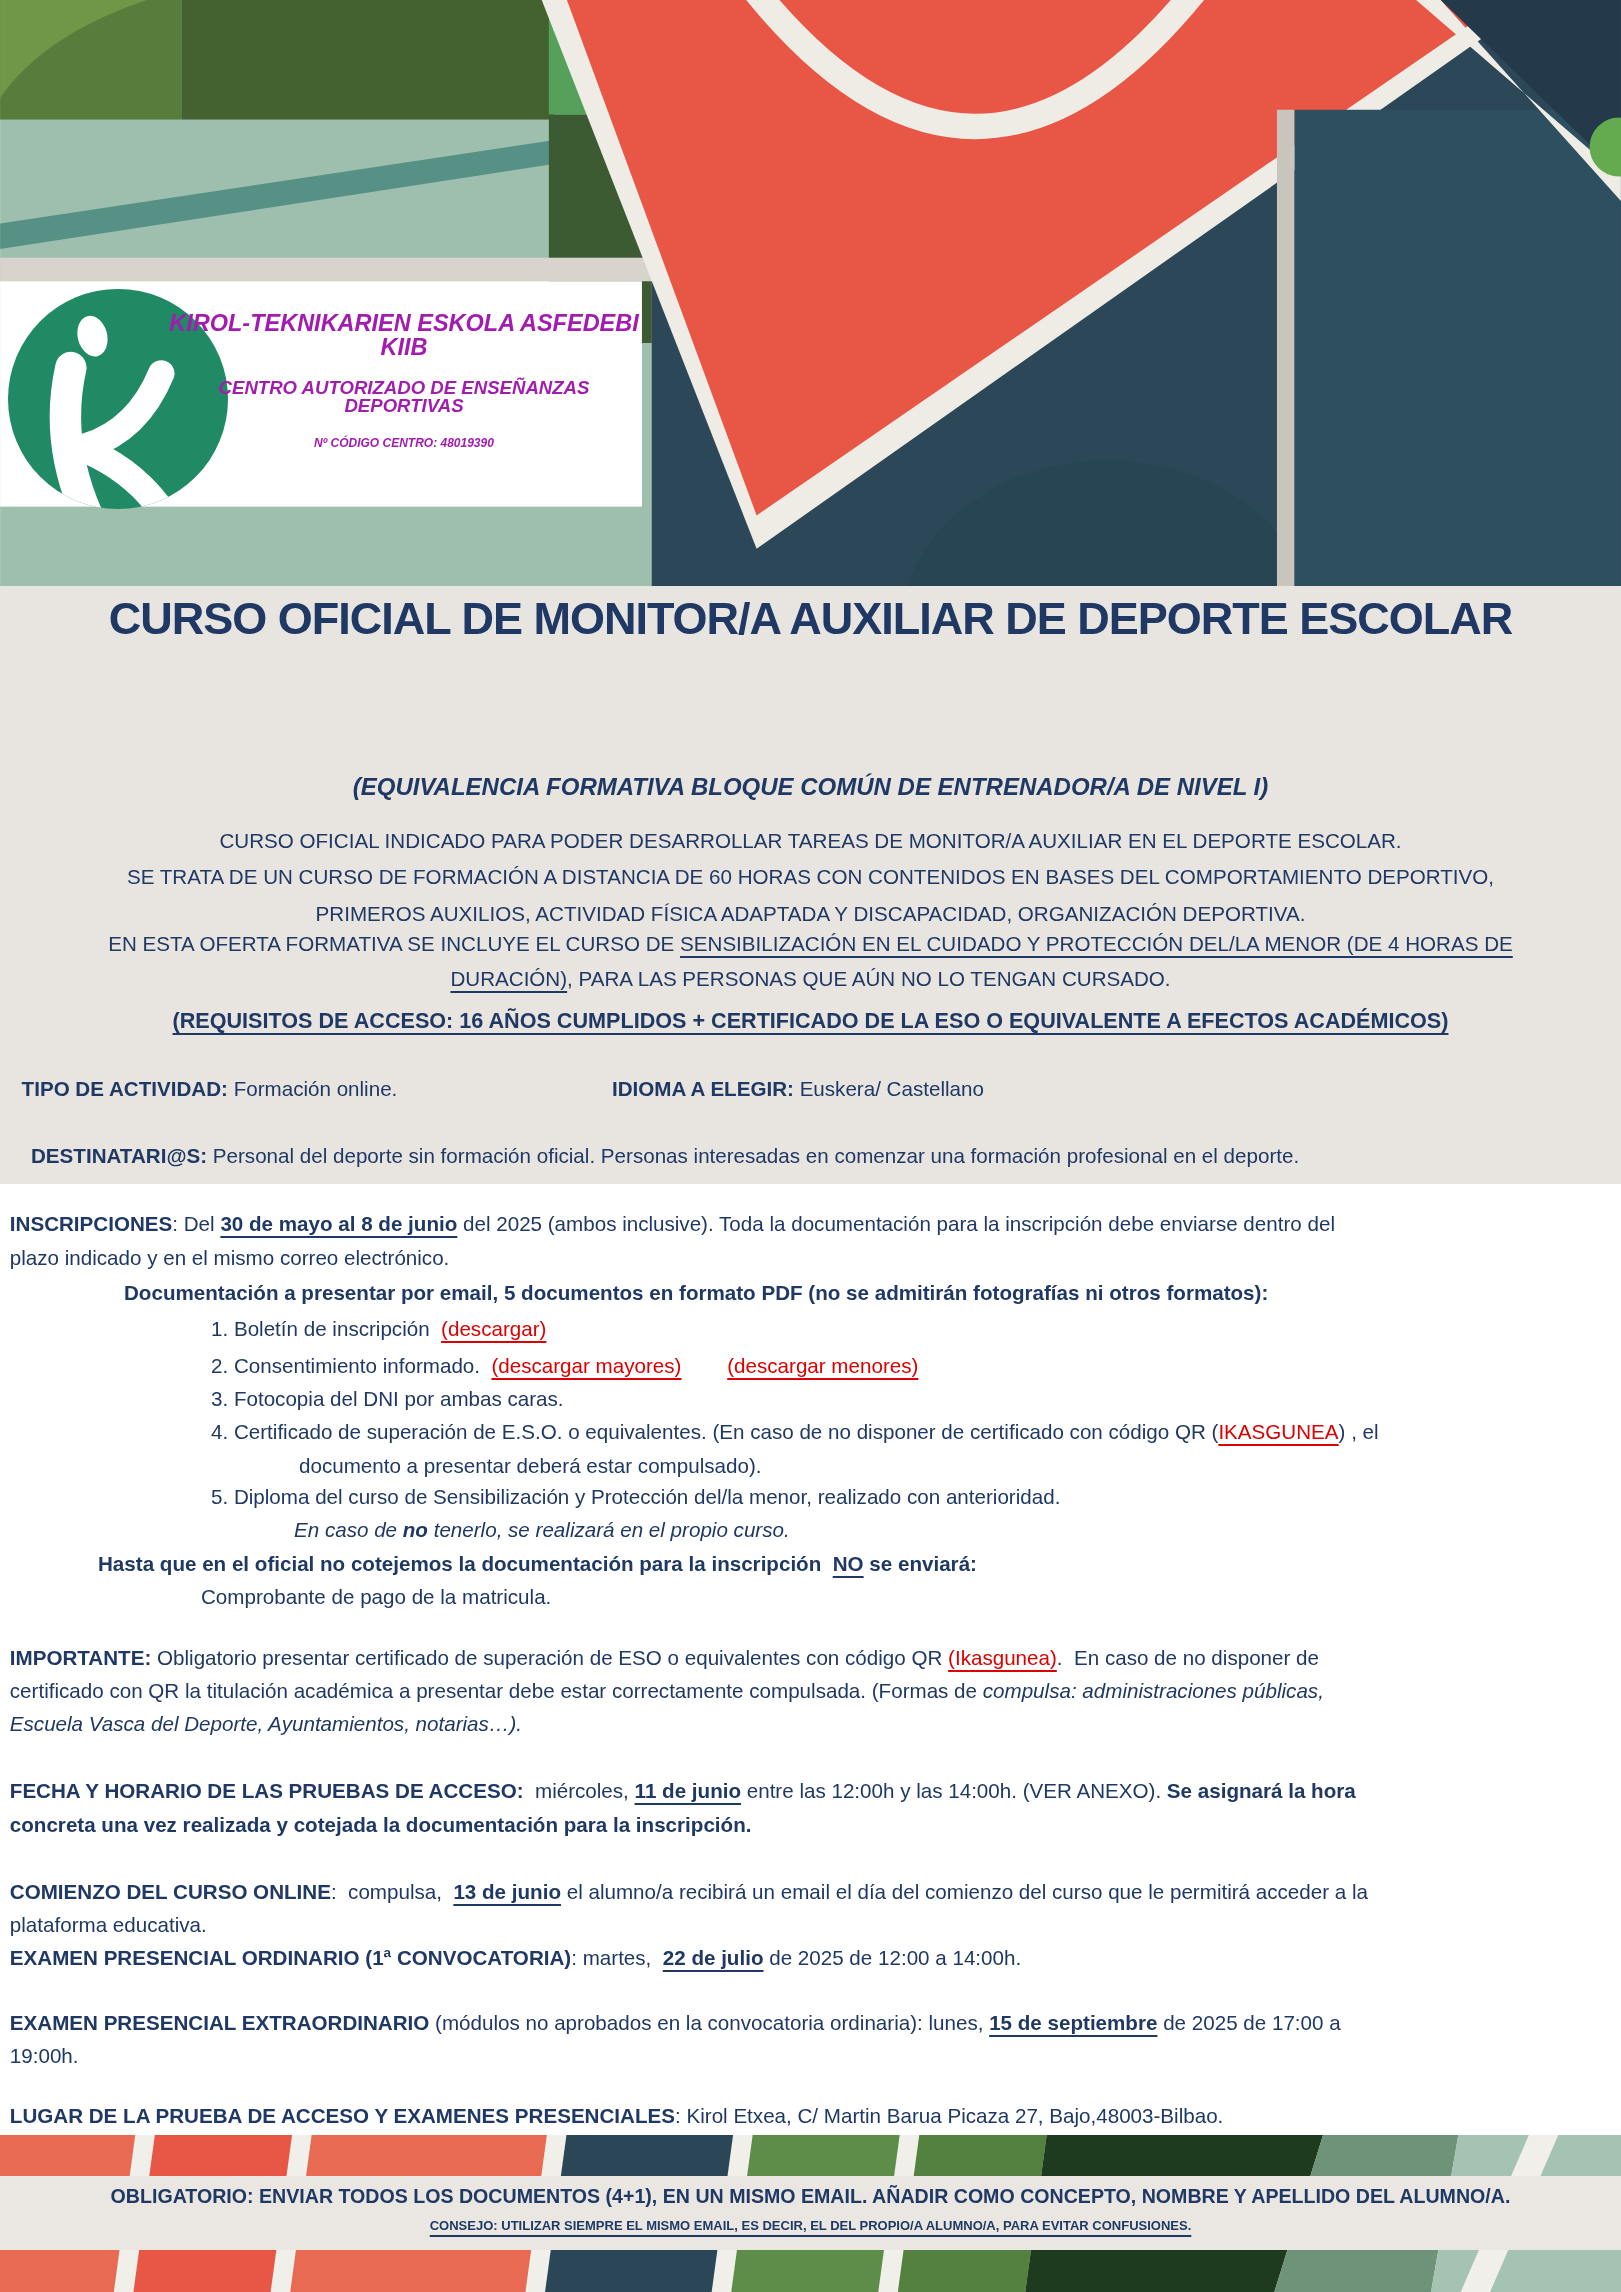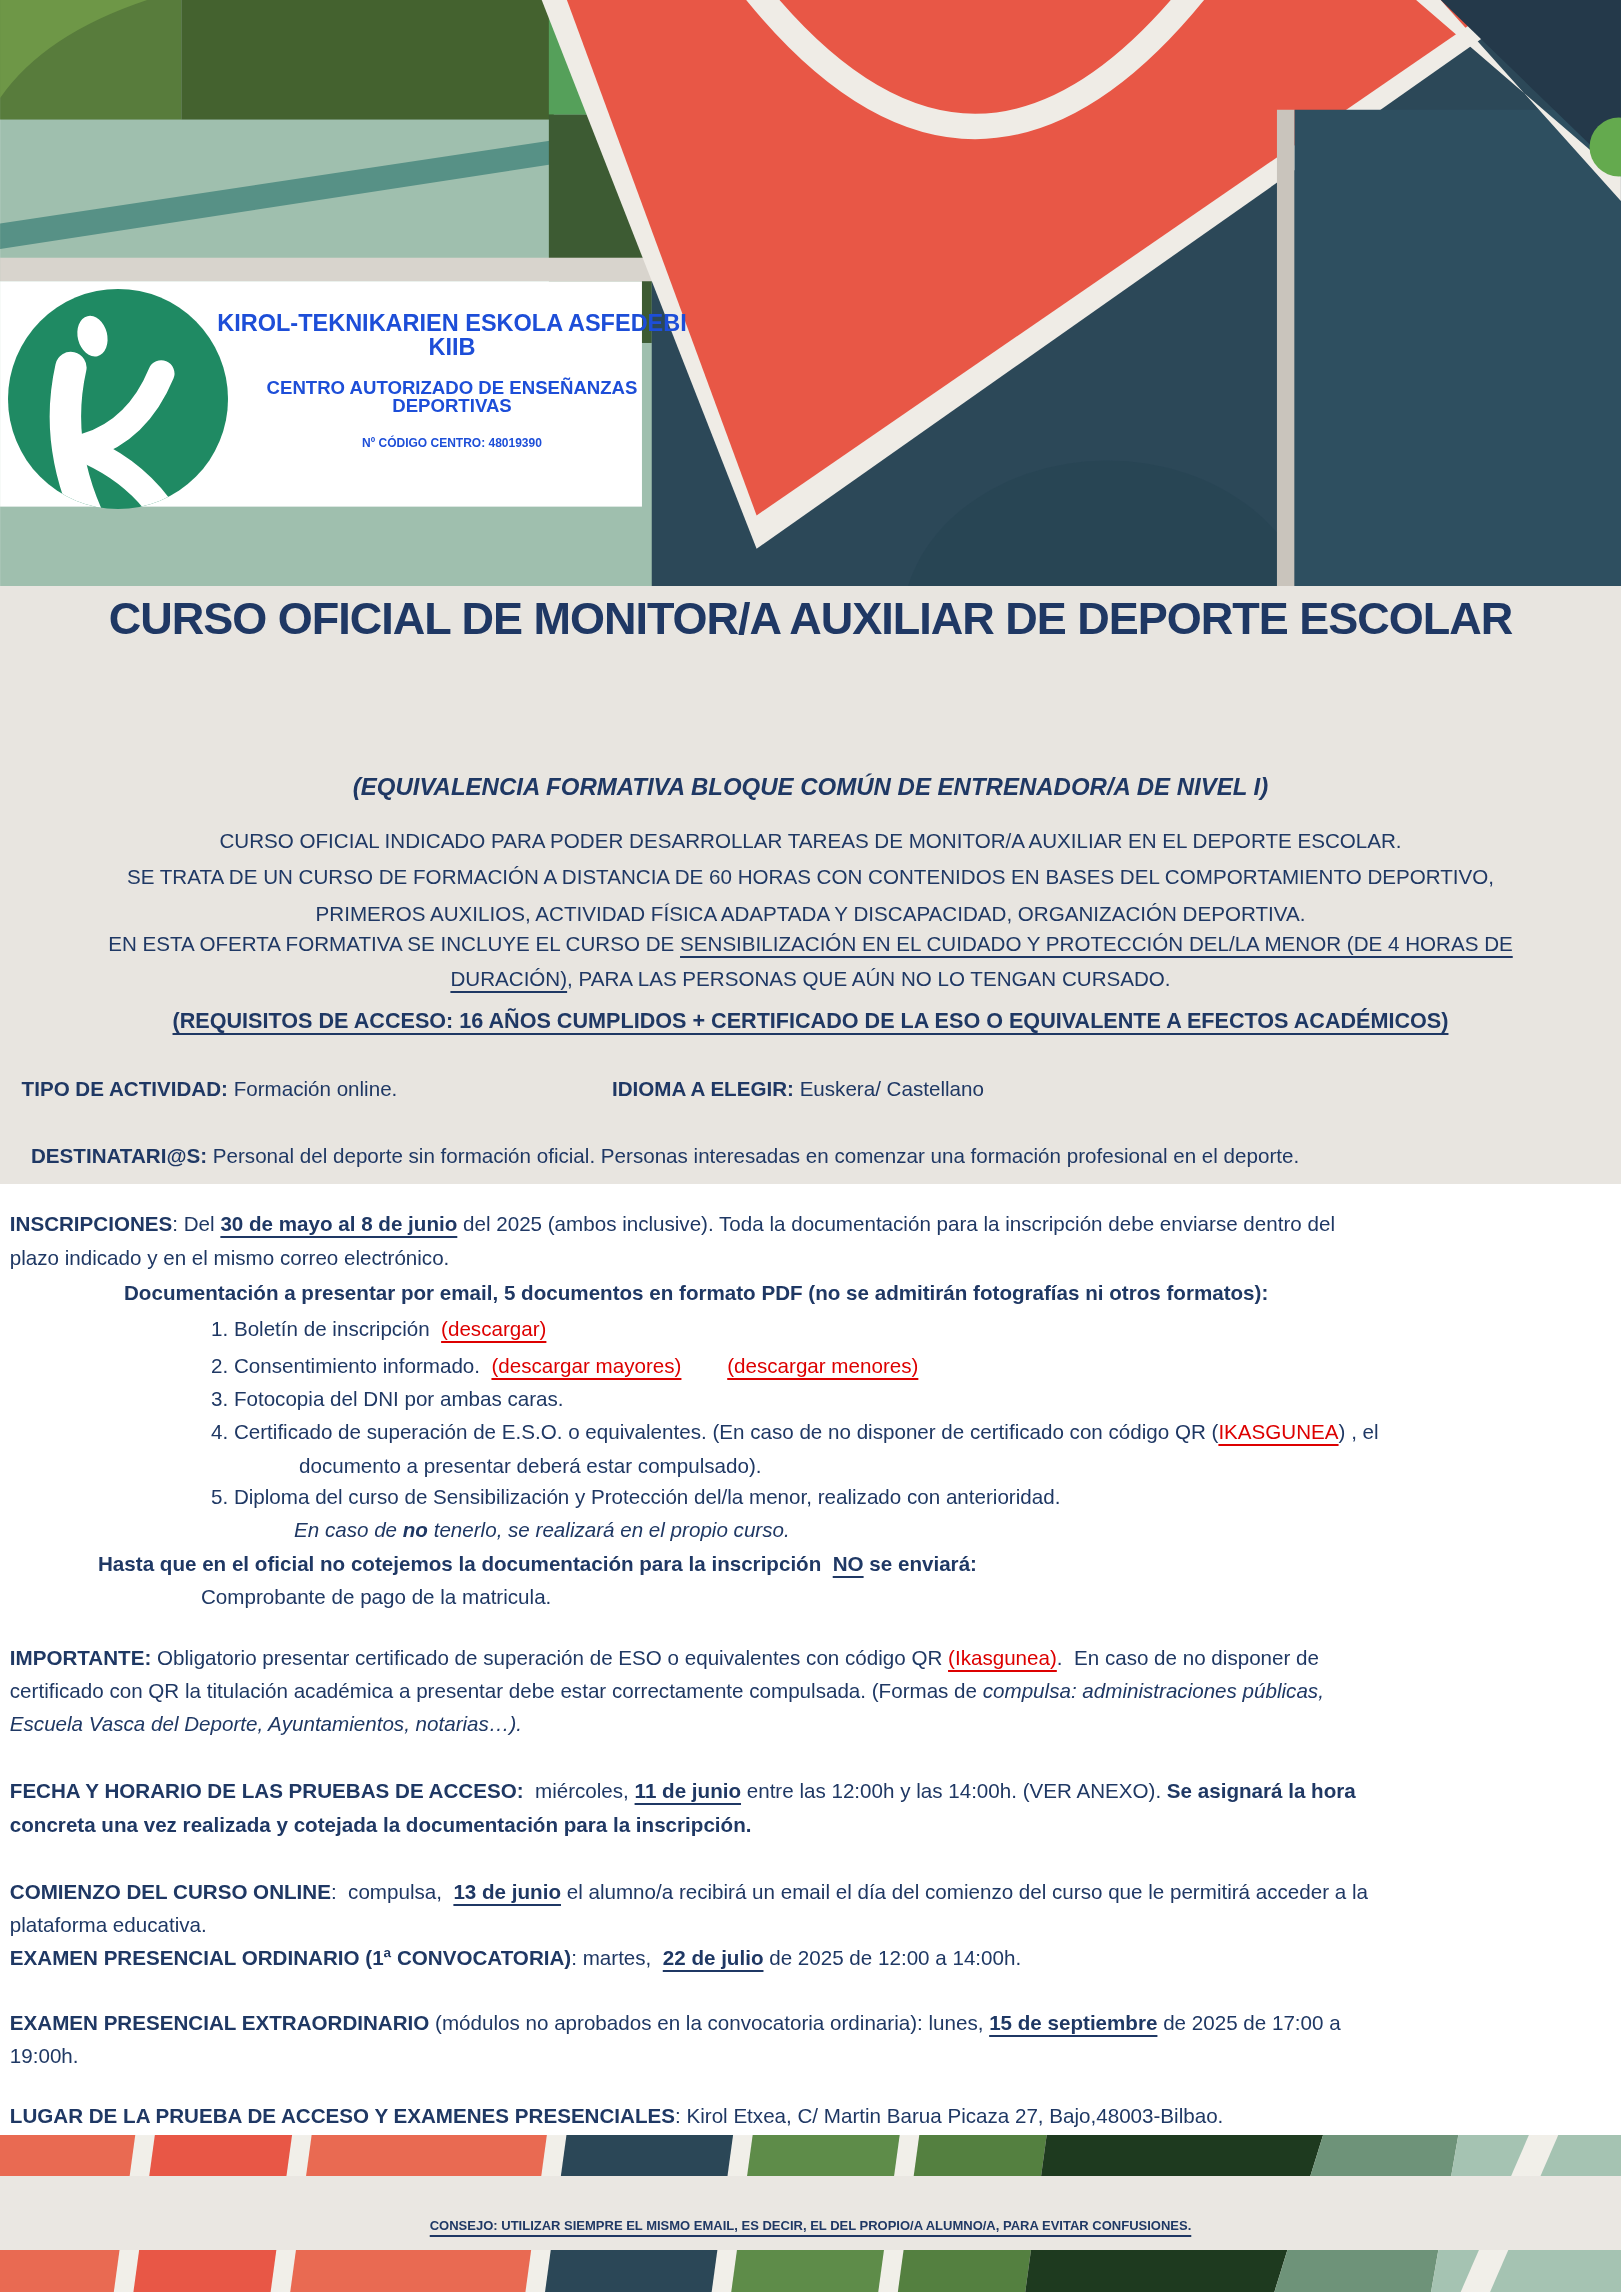--- a/index.html
+++ b/index.html
@@ -6,22 +6,22 @@
   .page{position:relative;width:1621px;height:2293px;background:#ffffff;overflow:hidden;
         font-family:"Liberation Sans",sans-serif;color:#1f3864;}
   
   .band-gray{position:absolute;left:0;top:586px;width:1621px;height:598px;background:#e8e5e0;}
   .band-white{position:absolute;left:0;top:1184px;width:1621px;height:951px;background:#ffffff;}
   .header-art,.footer-art{position:absolute;left:0;display:block;}
   .header-art{top:0;}
   .footer-art{top:2135px;}
   
   .logo-circle{position:absolute;left:7.8px;top:289px;}
-  .logo-text{position:absolute;left:165px;top:312px;width:478px;text-align:center;color:#1d4ed8;
-             font-weight:bold;line-height:1.0;margin-left:48px;}
+  .logo-text{position:absolute;left:165px;top:312px;width:478px;text-align:center;color:#a21caf;
+             font-style:italic;font-weight:bold;line-height:1.0;}
   .logo-l1{font-size:23.5px;margin-bottom:19.6px;}
   .logo-l2{font-size:18.6px;margin-bottom:21.6px;}
   .logo-l3{font-size:12px;}
   
   .line{position:absolute;white-space:pre;font-size:20.6px;line-height:1.25;}
   .center{left:0;right:0;text-align:center;}
   .b{font-weight:bold;}
   .i{font-style:italic;}
   .u{text-decoration:underline;text-underline-offset:4.9px;text-decoration-thickness:2px;}
   .red{color:#dd0000;}
@@ -146,16 +146,17 @@
     <polygon points="318,0 558,0 536,161 296,161" fill="#e96a52"></polygon>
     <polygon points="578,0 748,0 726,161 556,161" fill="#2b4757"></polygon>
     <polygon points="768,0 918,0 896,161 746,161" fill="#5e8c49"></polygon>
     <polygon points="938,0 1068,0 1046,161 916,161" fill="#548040"></polygon>
     <polygon points="1068,0 1350,0 1300,161 1046,161" fill="#1e3a1f"></polygon>
     <polygon points="1350,0 1488,0 1460,161 1300,161" fill="#6e9379"></polygon>
     <polygon points="1488,0 1654,0 1654,161 1460,161" fill="#a5c3b2"></polygon>
     <polygon points="1560,0 1590,0 1520,161 1490,161" fill="#f1efe9"></polygon>
   </svg>
   <div class="footer-strip"></div>
+  <div class="line center foot1"><span class="b">OBLIGATORIO: ENVIAR TODOS LOS DOCUMENTOS (4+1), EN UN MISMO EMAIL. AÑADIR COMO CONCEPTO, NOMBRE Y APELLIDO DEL ALUMNO/A.</span></div>
   <div class="line center foot2"><span class="b u">CONSEJO: UTILIZAR SIEMPRE EL MISMO EMAIL, ES DECIR, EL DEL PROPIO/A ALUMNO/A, PARA EVITAR CONFUSIONES.</span></div>
 
 </div>
 
 
 </body></html>

